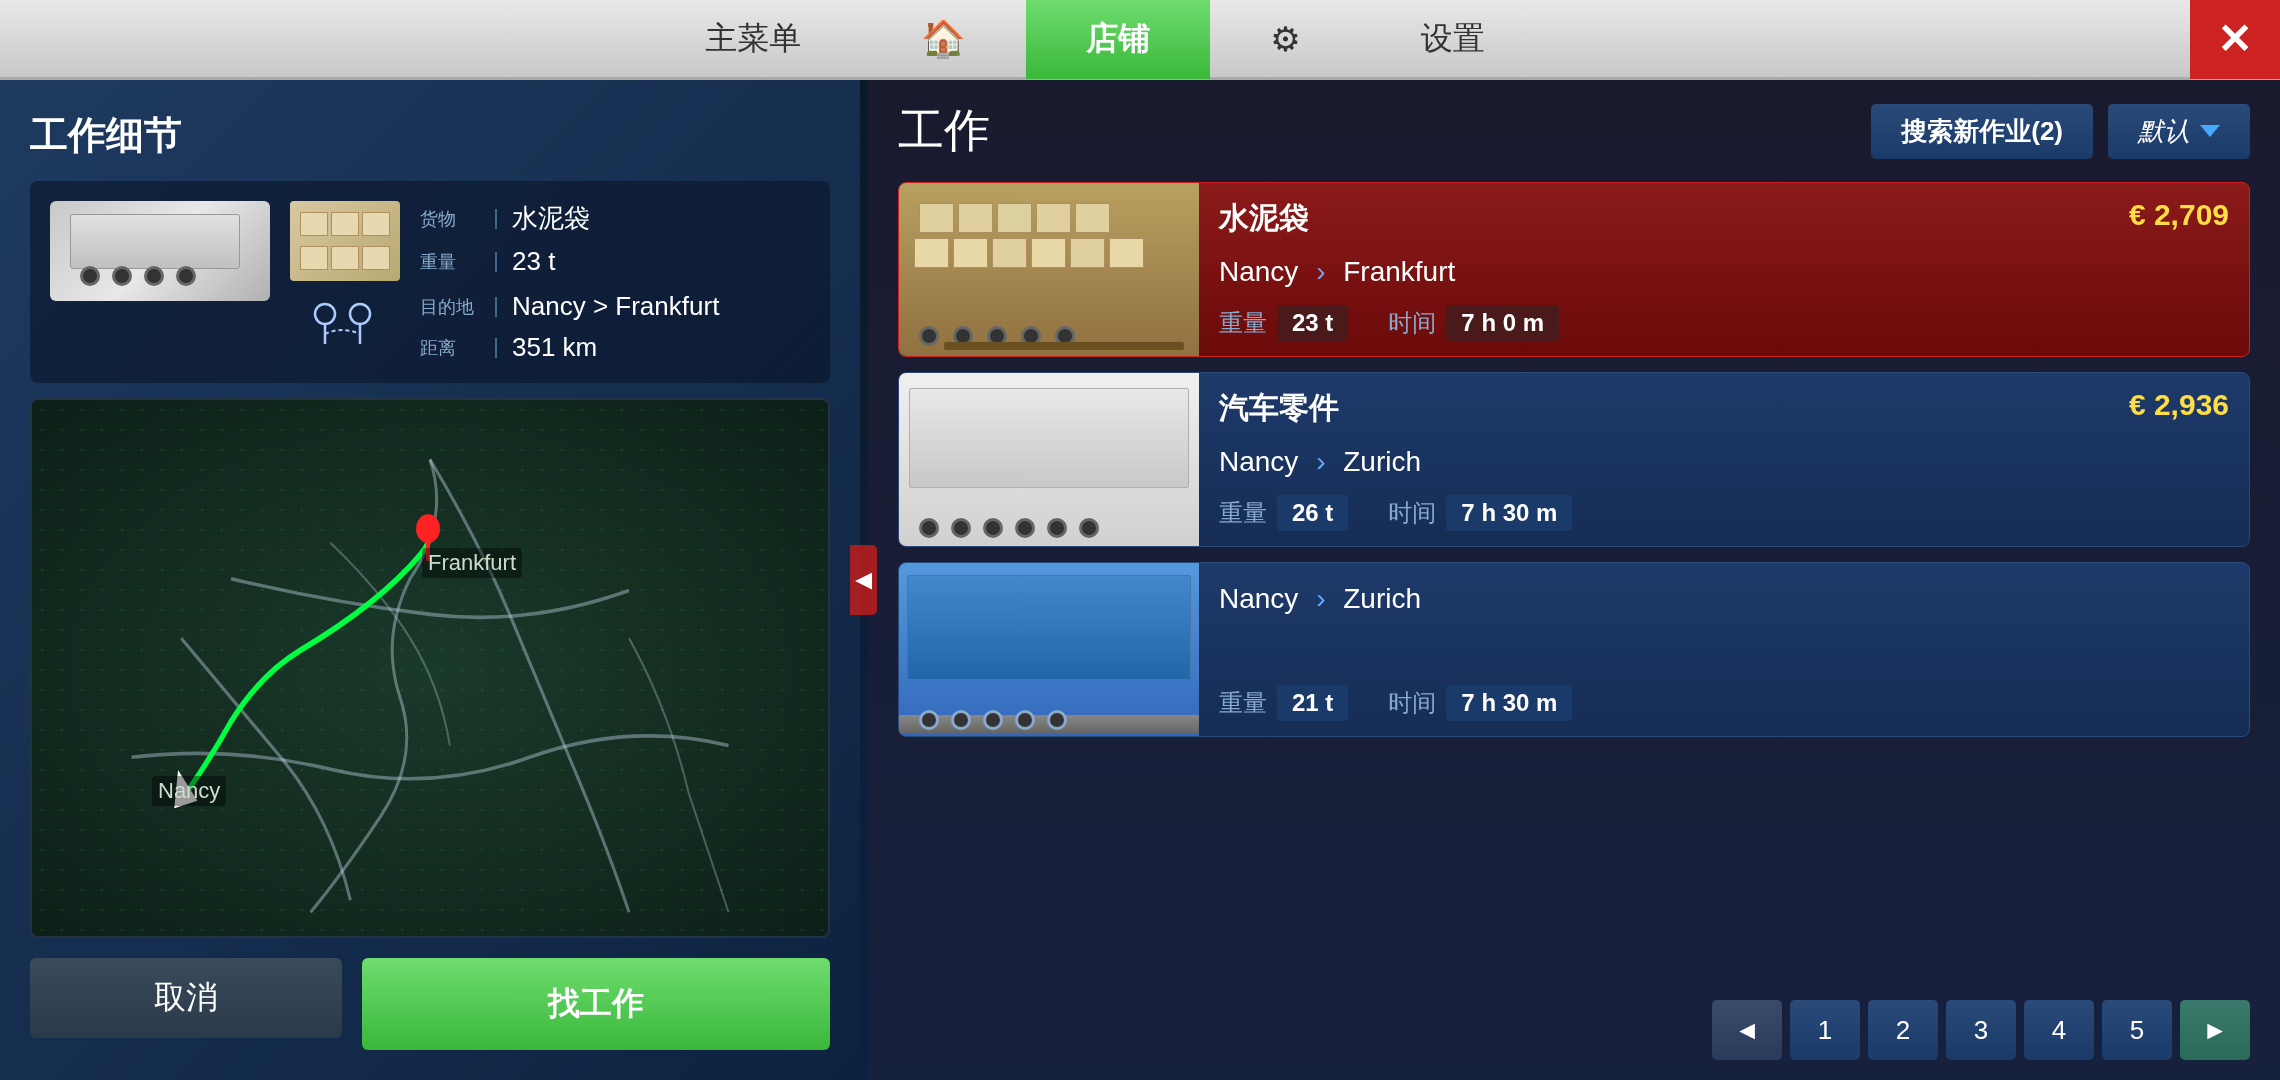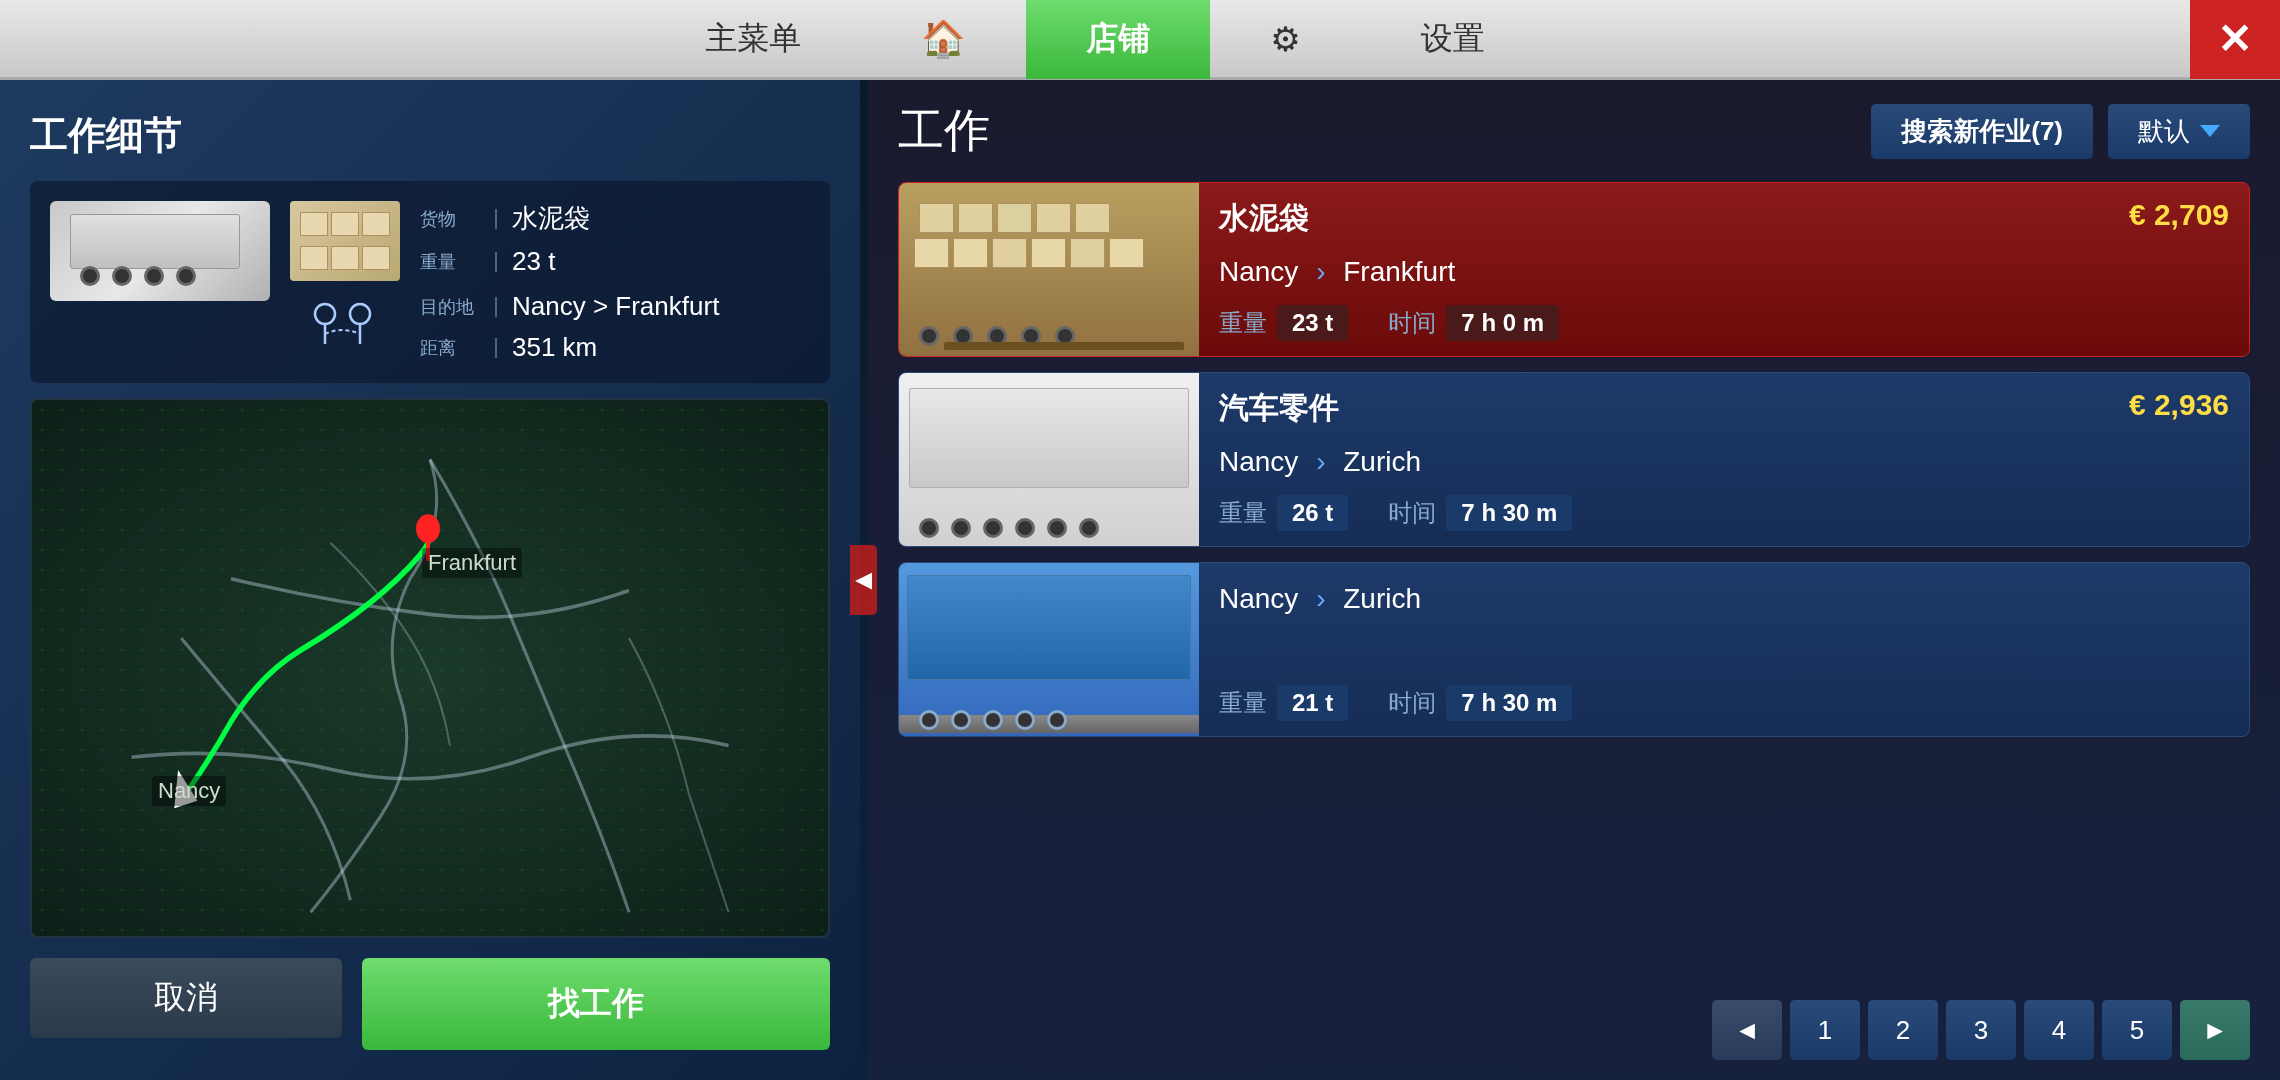--- a/index.html
+++ b/index.html
@@ -230,20 +230,21 @@
       color: white;
       font-size: 26px;
       padding: 10px 30px;
       border: none;
       border-radius: 5px;
       cursor: pointer;
       font-family: inherit;
       display: flex;
       align-items: center;
       gap: 10px;
+      font-style: italic;
     }
     .chevron-down {
       width: 0;
       height: 0;
       border-left: 10px solid transparent;
       border-right: 10px solid transparent;
       border-top: 12px solid #4af;
     }
 
     
@@ -524,21 +525,21 @@
         <span style="color:white;font-size:28px;">◄</span>
       </div>
     </div>
   </div>
 
   <div class="right-panel">
 
     <div class="right-header">
       <div class="right-title">工作</div>
       <div class="right-controls">
-        <button class="search-btn">搜索新作业(7)</button>
+        <button class="search-btn">搜索新作业(2)</button>
         <button class="default-btn">
           <span>默认</span>
           <div class="chevron-down"></div>
         </button>
       </div>
     </div>
 
     <div class="job-list">
 
       <div class="job-card selected">

